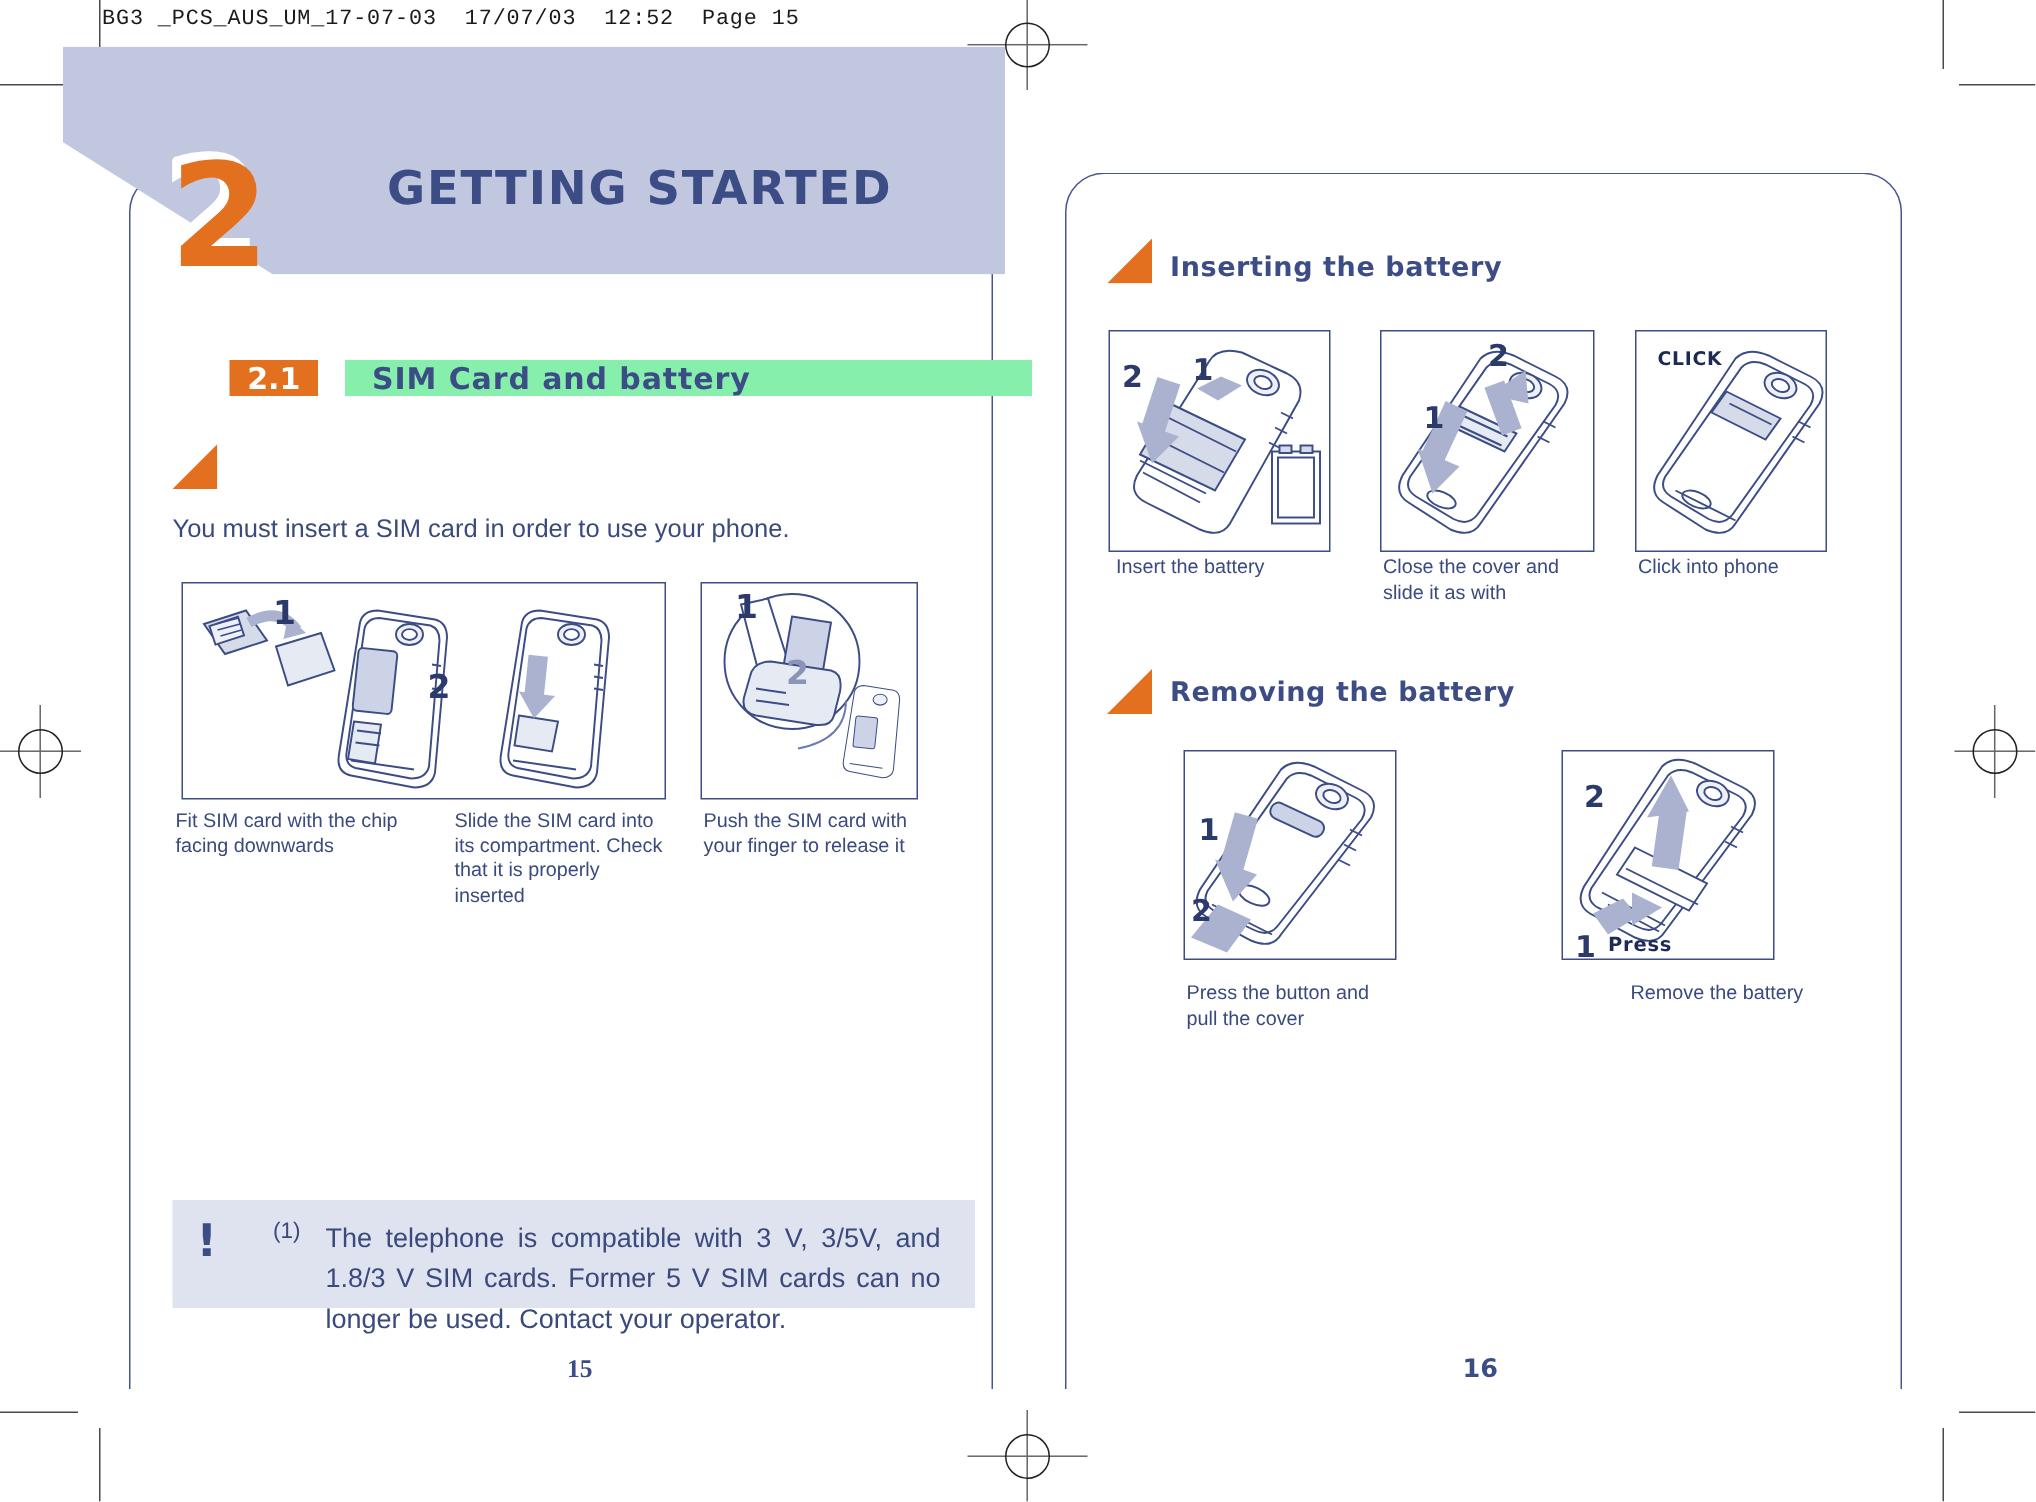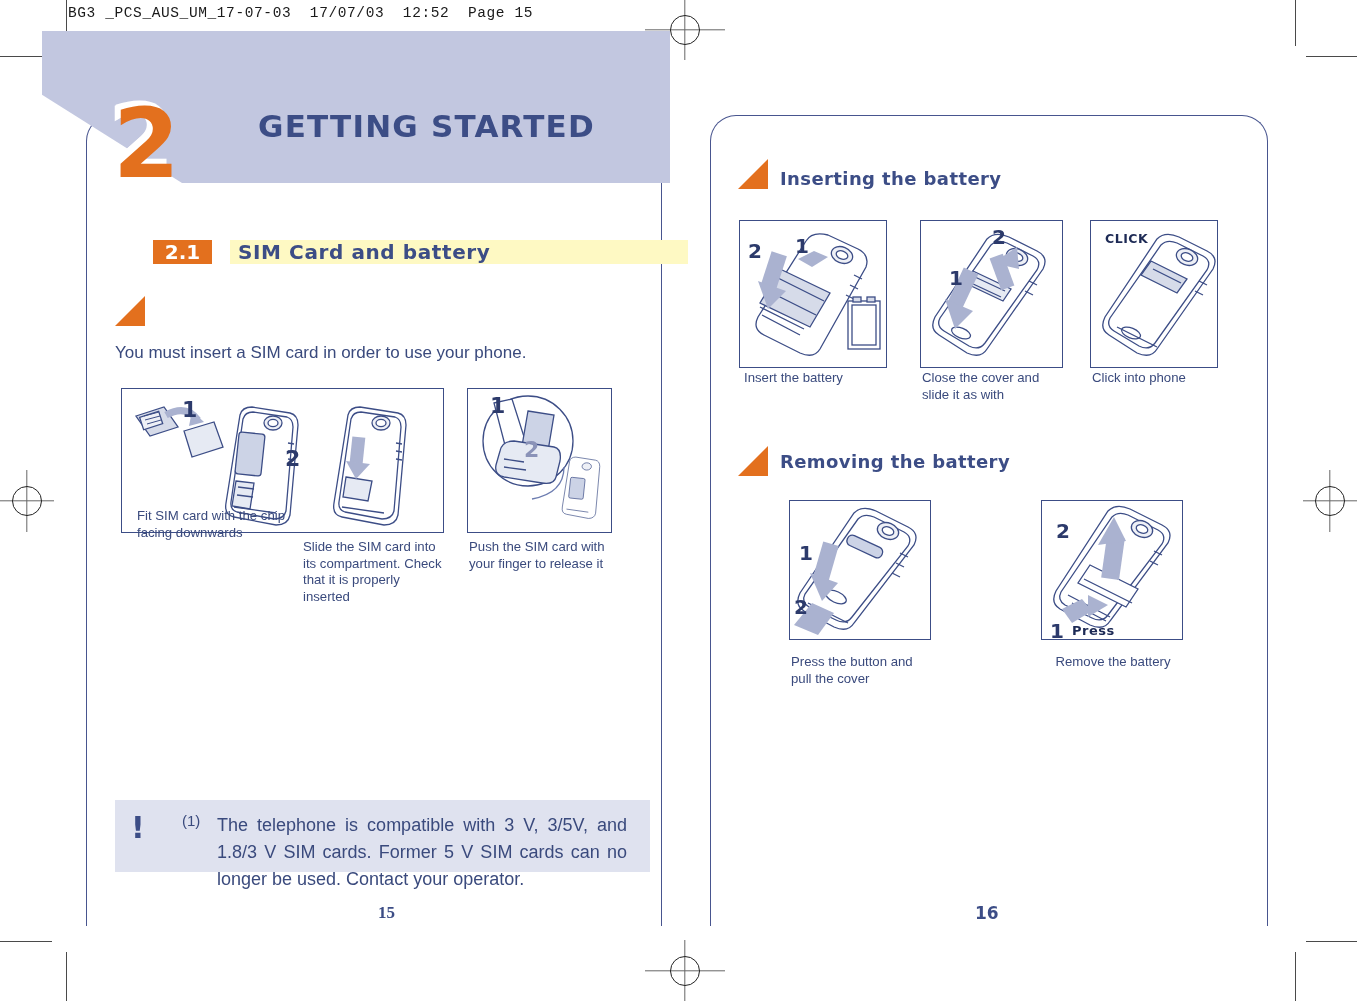--- a/index.html
+++ b/index.html
@@ -33,21 +33,21 @@
      color:#e3701e;font-family:"DejaVu Sans",sans-serif;line-height:1;
      text-shadow:-5px -5px 0 #ffffff, -6px -4px 0 #ffffff;letter-spacing:-4px;}
   .hdr-title{position:absolute;left:258px;top:108px;font-size:31px;font-weight:bold;
      color:#3c4d86;letter-spacing:1.2px;font-family:"DejaVu Sans",sans-serif;}
 
   
   .sec-bar{position:absolute;left:115px;top:240px;width:535px;height:32px;display:flex;align-items:flex-start;margin-left:38px;}
   .sec-num{width:59px;background:#e3701e;color:#ffffff;font-size:20px;font-weight:bold;
      display:flex;align-items:center;justify-content:center;font-family:"DejaVu Sans",sans-serif;}
   .sec-gap{width:18px;background:#ffffff;}
-  .sec-title-wrap{flex:1;background:#fef9c3;display:flex;align-items:center;padding-left:8px;}
+  .sec-title-wrap{flex:1;background:#86efac;display:flex;align-items:center;padding-left:18px;}
   .sec-title{font-size:20px;font-weight:bold;color:#3c4d86;letter-spacing:.6px;
      font-family:"DejaVu Sans",sans-serif;}
 
   
   .sub-head{position:absolute;display:flex;align-items:center;}
   .tri{width:30px;height:30px;background:#e3701e;
      clip-path:polygon(100% 0,100% 100%,0 100%);margin-right:12px;flex:none;}
   .sub-txt{font-size:18px;font-weight:bold;color:#3c4d86;letter-spacing:.4px;
      font-family:"DejaVu Sans",sans-serif;white-space:nowrap;}
   .sub-txt .fnref{font-weight:normal;font-size:16px;font-family:"Liberation Sans",sans-serif;}
@@ -198,21 +198,21 @@
         <ellipse cx="63" cy="22" rx="9" ry="7" fill="#eef0f6"></ellipse>
         <rect x="30" y="44" width="28" height="40" rx="3" fill="#ccd3e6" transform="rotate(6 44 64)"></rect>
         <path d="M24 104 L66 110"></path>
       </g>
     </g>
   </svg>
   <div class="arrow-lbl" style="left:22px;top:4px;font-size:22px;">1</div>
   <div class="arrow-lbl" style="left:56px;top:48px;font-size:22px;color:#8b93b8;">2</div>
 </div>
 
-<div class="caption" style="left:117px;top:508px;width:150px;margin-left:20px;">Fit SIM card with the chip facing downwards</div>
+<div class="caption" style="left:117px;top:539px;width:150px;">Fit SIM card with the chip facing downwards</div>
 <div class="caption" style="left:303px;top:539px;width:145px;">Slide the SIM card into its compartment. Check that it is properly inserted</div>
 <div class="caption" style="left:469px;top:539px;width:148px;">Push the SIM card with your finger to release it</div>
 
 <div class="fnote">
   <div class="bang">!</div>
   <div class="fmark">(1)</div>
   <div class="ftext">The telephone is compatible with 3 V, 3/5V, and 1.8/3 V SIM cards. Former 5 V SIM cards can no longer be used. Contact your operator.</div>
 </div>
 
 <div class="pageno" style="left:378px;top:903px;font-family:Liberation Serif, serif;">15</div>
@@ -364,15 +364,15 @@
         <path d="M46 94 L66 104 L46 116 Z"></path>
       </g>
     </g>
   </svg>
   <div class="arrow-lbl" style="left:14px;top:18px;font-size:20px;">2</div>
   <div class="arrow-lbl" style="left:8px;top:118px;font-size:20px;">1</div>
   <div class="click-lbl" style="left:30px;top:122px;font-size:13px;">Press</div>
 </div>
 
 <div class="caption" style="left:791px;top:654px;width:130px;">Press the button and pull the cover</div>
-<div class="caption" style="left:1043px;top:654px;width:140px;text-align:center;">Remove the battery</div>
+<div class="caption" style="left:1087px;top:654px;width:140px;">Remove the battery</div>
 
 <div class="pageno" style="left:975px;top:903px;">16</div>
 
 </body></html>

